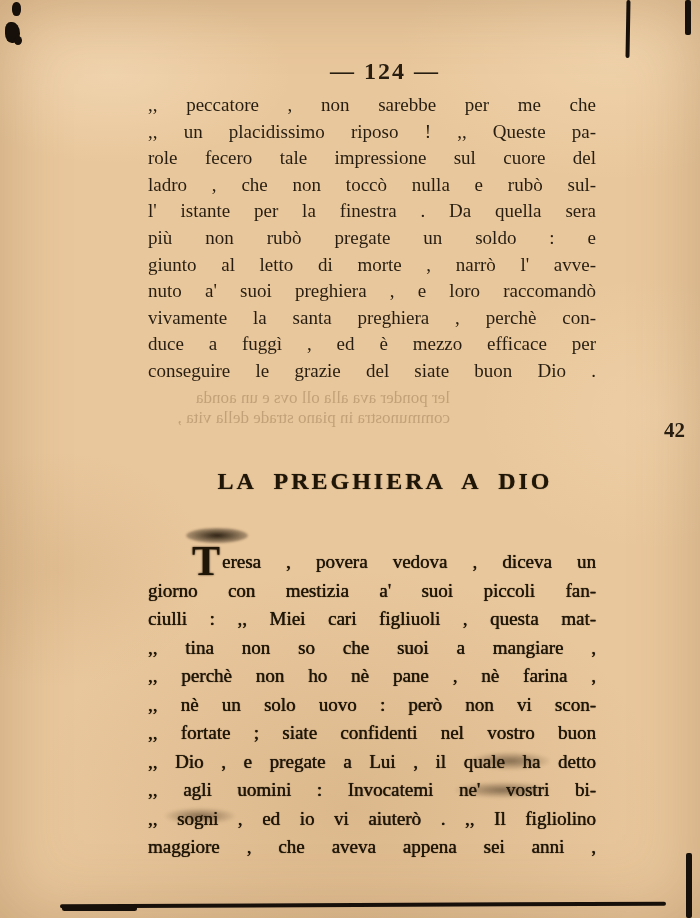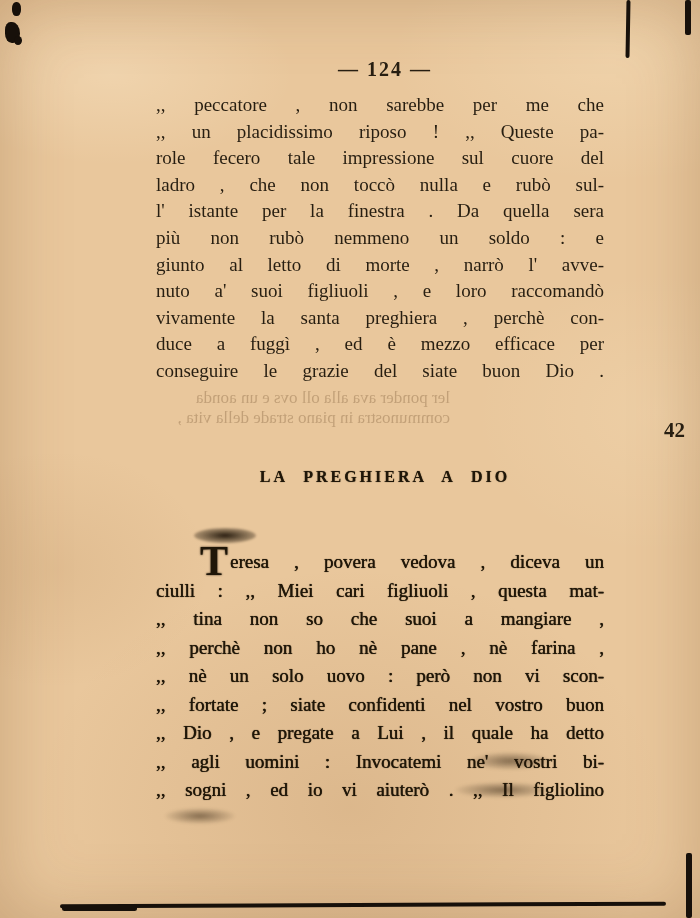--- a/index.html
+++ b/index.html
@@ -18,28 +18,28 @@
       radial-gradient(ellipse 220px 170px at 8% 62%, rgba(150,100,50,0.10), transparent 70%),
       radial-gradient(ellipse 260px 200px at 94% 45%, rgba(255,238,205,0.18), transparent 70%),
       #e9c79c;
     box-shadow: inset 0 0 70px rgba(120,75,35,0.28);
   }
 
   .page-number {
     position: absolute;
     top: 58px; left: 85px; width: 600px;
     text-align: center;
-    font-size: 20px;
+    font-size: 24px;
     font-weight: bold;
     letter-spacing: 2px;
   }
 
   .text-block {
     position: absolute;
-    left: 156px;
+    left: 148px;
     width: 448px;
     font-size: 19px;
   }
   .para1 { top: 92px; line-height: 26.6px; }
   .para2 {
     top: 548px;
     line-height: 28.5px;
     color: #1f1608;
     text-shadow: 0 0 1px rgba(31,22,8,0.85), 0.3px 0 0 rgba(31,22,8,0.7);
   }
@@ -94,21 +94,21 @@
     text-align: right;
     font-size: 21px;
     font-weight: bold;
   }
 
   .heading {
     position: absolute;
     top: 468px; left: 85px; width: 600px;
     margin: 0;
     text-align: center;
-    font-size: 16px;
+    font-size: 24px;
     font-weight: bold;
     letter-spacing: 3px;
     word-spacing: 9px;
     color: #1f1608;
     text-shadow: 0 0 1px rgba(31,22,8,0.8);
   }
 
   
   .artifact { position: absolute; background: #17100a; pointer-events: none; }
   .a-tl-1 { left: 12px; top: 2px;  width: 9px;  height: 14px; border-radius: 45%; }
@@ -126,23 +126,23 @@
 <div class="page">
 
   <div class="page-number">— 124 —</div>
 
   <div class="text-block para1">
       <div class="jline">,, peccatore , non sarebbe per me che</div>
       <div class="jline">,, un placidissimo riposo ! ,, Queste pa-</div>
       <div class="jline">role fecero tale impressione sul cuore del</div>
       <div class="jline">ladro , che non toccò nulla e rubò sul-</div>
       <div class="jline">l' istante per la finestra . Da quella sera</div>
-      <div class="jline">più non rubò nemmeno un soldo : e</div>
+      <div class="jline">più non rubò pregate un soldo : e</div>
       <div class="jline">giunto al letto di morte , narrò l' avve-</div>
-      <div class="jline">nuto a' suoi figliuoli , e loro raccomandò</div>
+      <div class="jline">nuto a' suoi preghiera , e loro raccomandò</div>
       <div class="jline">vivamente la santa preghiera , perchè con-</div>
       <div class="jline">duce a fuggì , ed è mezzo efficace per</div>
       <div class="jline">conseguire le grazie del siate buon Dio .</div>
     </div>
 
   <div class="bleed">
       <div class="bleed-line">ler ponder ava alla oll ovs e un aonda</div>
       <div class="bleed-line">communostra in piano strade della vita ,</div>
     </div>
 
@@ -150,28 +150,30 @@
 
   <h2 class="heading">LA PREGHIERA A DIO</h2>
 
   <div class="text-block para2">
     <div class="first-line-wrap">
       <span class="ink-smudge"></span>
       <span class="dropcap">T</span>
       <div class="jline">eresa , povera vedova , diceva un</div>
     </div>
     <div>
+        <div class="jline">giorno con mestizia a' suoi piccoli fan-</div>
         <div class="jline">ciulli : ,, Miei cari figliuoli , questa mat-</div>
         <div class="jline">,, tina non so che suoi a mangiare ,</div>
         <div class="jline">,, perchè non ho nè pane , nè farina ,</div>
         <div class="jline">,, nè un solo uovo : però non vi scon-</div>
         <div class="jline">,, fortate ; siate confidenti nel vostro buon</div>
         <div class="jline">,, Dio , e pregate a Lui , il quale ha detto</div>
         <div class="jline">,, agli uomini : Invocatemi ne' vostri bi-</div>
         <div class="jline">,, sogni , ed io vi aiuterò . ,, Il figliolino</div>
+        <div class="jline">maggiore , che aveva appena sei anni ,</div>
       </div>
   </div>
 
   <span class="smudge-blob" style="left:470px; top:752px; width:80px; height:18px;"></span>
   <span class="smudge-blob" style="left:455px; top:782px; width:95px; height:16px;"></span>
   <span class="smudge-blob" style="left:165px; top:808px; width:70px; height:16px;"></span>
 
   <div class="artifact a-tl-1"></div>
   <div class="artifact a-tl-2"></div>
   <div class="artifact a-tl-3"></div>

